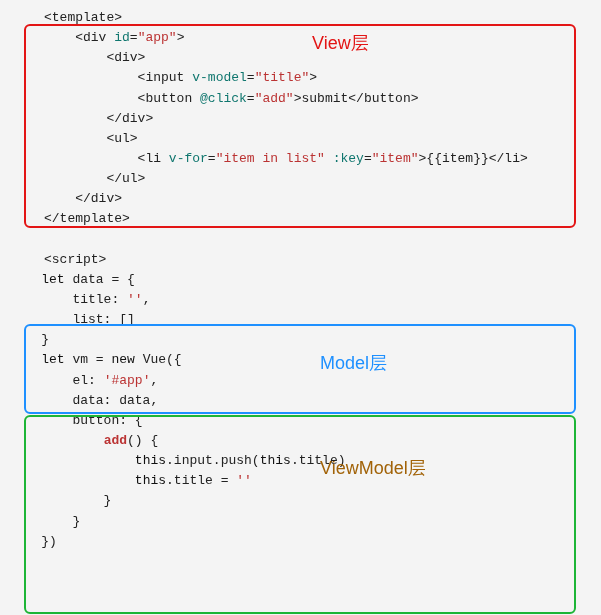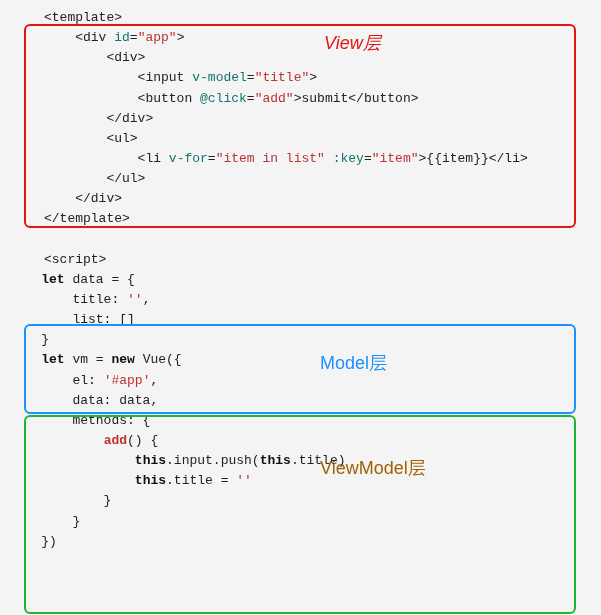--- a/index.html
+++ b/index.html
@@ -15,21 +15,21 @@
     position: relative;
   }
   .code {
     white-space: pre;
     padding: 8px 10px;
   }
   
   .tag { color: #222; margin-left: 34px; }
   .attr{ color: #0f766e; }
   .str { color: #b33; }
-  .kw  { color: #111; font-weight: bold; }
+  .kw  { color: #111; font-weight: normal; }
   .fn  { color: #b33; font-weight: bold; }
   .plain{ color: #222; }
 
   
   .box {
     position: absolute;
     border: 2px solid;
     border-radius: 6px;
     pointer-events: none;
   }
@@ -63,27 +63,27 @@
 <span class="tag">&lt;/template&gt;</span>
 <span></span>
 <span class="tag">&lt;script&gt;</span>
 <span class="plain"><span>    </span><span class="kw">let</span><span> data = {</span></span>
 <span class="plain"><span>        title: </span><span class="str">''</span><span>,</span></span>
 <span class="plain">        list: []</span>
 <span class="plain">    }</span>
 <span class="plain"><span>    </span><span class="kw">let</span><span> vm = </span><span class="kw">new</span><span> Vue({</span></span>
 <span class="plain"><span>        el: </span><span class="str">'#app'</span><span>,</span></span>
 <span class="plain">        data: data,</span>
-<span class="plain">        methods: {</span>
+<span class="plain">        button: {</span>
 <span class="plain"><span>            </span><span class="fn">add</span><span>() {</span></span>
 <span class="plain"><span>                </span><span class="kw">this</span><span>.input.push(</span><span class="kw">this</span><span>.title)</span></span>
 <span class="plain"><span>                </span><span class="kw">this</span><span>.title = </span><span class="str">''</span></span>
 <span class="plain">            }</span>
 <span class="plain">        }</span>
 <span class="plain">    })</span></div>
 
 <div class="box box-red" style="left:24px; top:24px;  width:548px; height:200px;"></div>
 <div class="box box-blue" style="left:24px; top:324px; width:548px; height:86px;"></div>
 <div class="box box-green" style="left:24px; top:415px; width:548px; height:195px;"></div>
 
-<div class="label lbl-red" style="left:324px; top:30px;font-style:italic;">View层</div>
+<div class="label lbl-red" style="left:312px; top:30px;">View层</div>
 <div class="label lbl-blue" style="left:320px; top:350px;text-align:center;">Model层</div>
 <div class="label lbl-green" style="left:320px; top:455px;">ViewModel层</div>
 
 </body></html>

